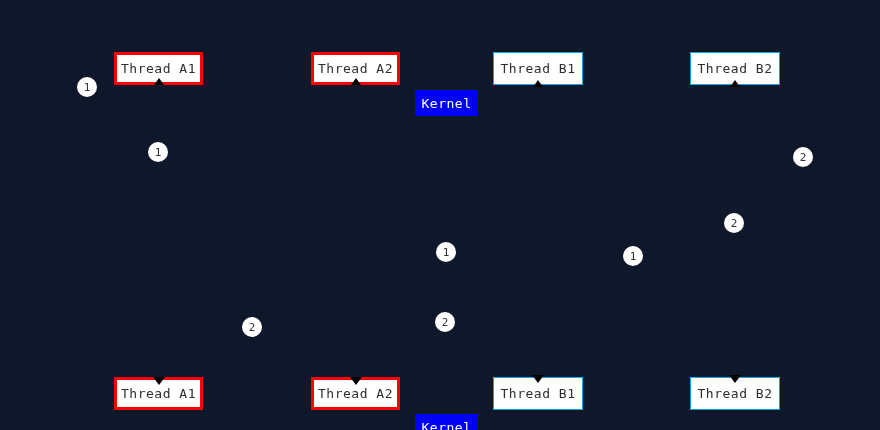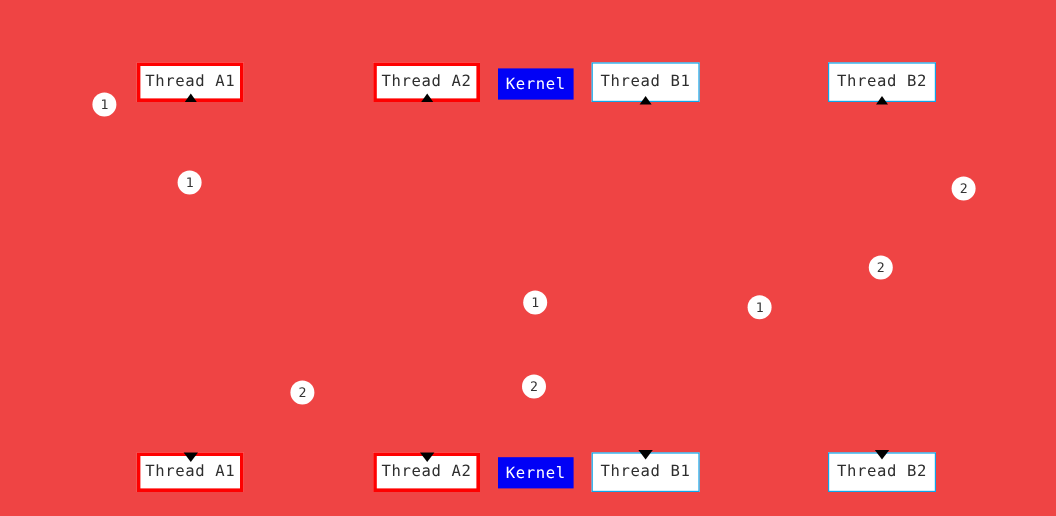--- a/index.html
+++ b/index.html
@@ -26,20 +26,21 @@
     letter-spacing: 0.5px;
     color: #2e2e2e;
     white-space: nowrap;
   }
   .entity-box.red  { border: 3px solid #fe0000; }
   .entity-box.blue { border: 1px solid #0ea5e9; }
   .entity-box.kernel {
     border: none;
     background: #0101f6;
     color: #ffffff;
+    margin-top: 33px;
   }
   
   .notch {
     position: absolute;
     left: 50%;
     transform: translateX(-50%);
     width: 0;
     height: 0;
   }
   .notch.bottom {           
@@ -64,21 +65,21 @@
     display: flex;
     align-items: center;
     justify-content: center;
     font-size: 11px;
     line-height: 1;
   }
 </style>
 </head>
 <body>
 
-<div id="stage" style="background: #ef4444;">
+<div id="stage" style="background: #0f172a;">
     <div class="entity-box red" style="left: 114px; width: 89px; top: 52px; height: 33px;">
       <span>Thread A1</span>
       <div class="notch bottom"></div>
     </div>
     <div class="entity-box red" style="left: 114px; width: 89px; top: 377px; height: 33px;">
       <span>Thread A1</span>
       <div class="notch top"></div>
     </div>
     <div class="entity-box red" style="left: 311px; width: 89px; top: 52px; height: 33px;">
       <span>Thread A2</span>

